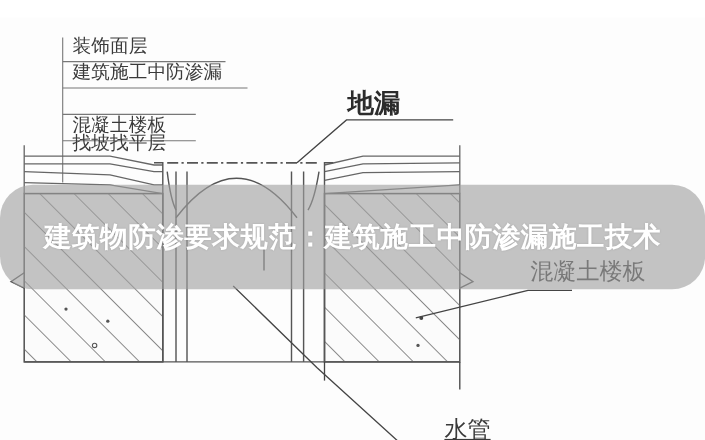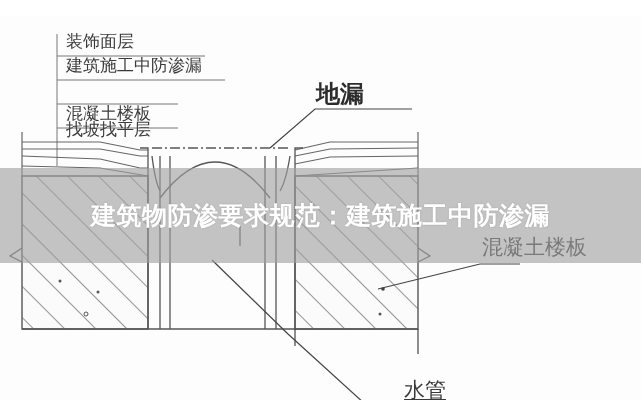--- a/index.html
+++ b/index.html
@@ -3,21 +3,21 @@
 <meta charset="utf-8">
 <style>
   html, body { margin: 0; padding: 0; background: #ffffff; }
   body { width: 641px; height: 400px; position: relative; overflow: hidden; font-family: "DejaVu Serif", serif; }
   #stage { position: absolute; left: 0; top: 16px; width: 641px; height: 400px; background: #fdfdfd; }
   svg.drawing { position: absolute; left: 0; top: 0; }
   .label { position: absolute; color: #3a3a3a; font-family: "DejaVu Serif", serif; white-space: nowrap; }
   .layer-label { font-size: 17px; left: 66px; }
   .callout { font-size: 21px; }
   .callout.bold { font-family: "DejaVu Sans", sans-serif; font-weight: bold; color: #2c2c2c; font-size: 24px; }
-  .banner { position: absolute; left: 0; top: 152px; width: 641px; height: 95px; background: rgba(160,160,160,0.62); display: flex; flex-direction: row; align-items: center; justify-content: center; }
+  .banner { position: absolute; left: 0; top: 152px; width: 641px; height: 95px; background: rgba(160,160,160,0.62); display: flex; flex-direction: row; align-items: center; justify-content: center; border-radius: 30px; }
   .banner-line { color: #ffffff; font-family: "DejaVu Sans", sans-serif; font-weight: bold; font-size: 25px; line-height: 34px; letter-spacing: 0.5px; text-shadow: 0 0 2px rgba(0,0,0,0.15); }
 </style>
 </head>
 <body>
 
 <div id="stage">
 
   <svg class="drawing" width="641" height="400" viewBox="0 0 641 400">
     <defs>
       <pattern id="hatch" patternUnits="userSpaceOnUse" width="22" height="22" patternTransform="rotate(-45)">
@@ -101,14 +101,15 @@
   <div class="label layer-label" style="top:38px;">建筑施工中防渗漏</div>
   <div class="label layer-label" style="top:62px;margin-top:40px;">找坡找平层</div>
   <div class="label layer-label" style="top:86px;">混凝土楼板</div>
 
   <div class="label callout bold" style="left:316px; top:62px;">地漏</div>
   <div class="label callout" style="left:482px; top:217px;">混凝土楼板</div>
   <div class="label callout" style="left:404px; top:360px;text-decoration:underline;">水管</div>
 
   <div class="banner">
     <div class="banner-line">建筑物防渗要求规范：建筑施工中防渗漏</div>
+    <div class="banner-line">施工技术</div>
   </div>
 </div>
 
 </body></html>

